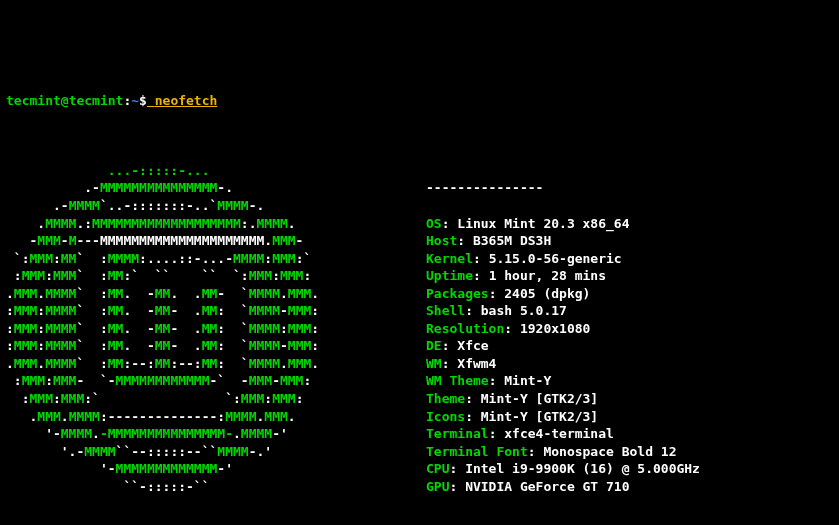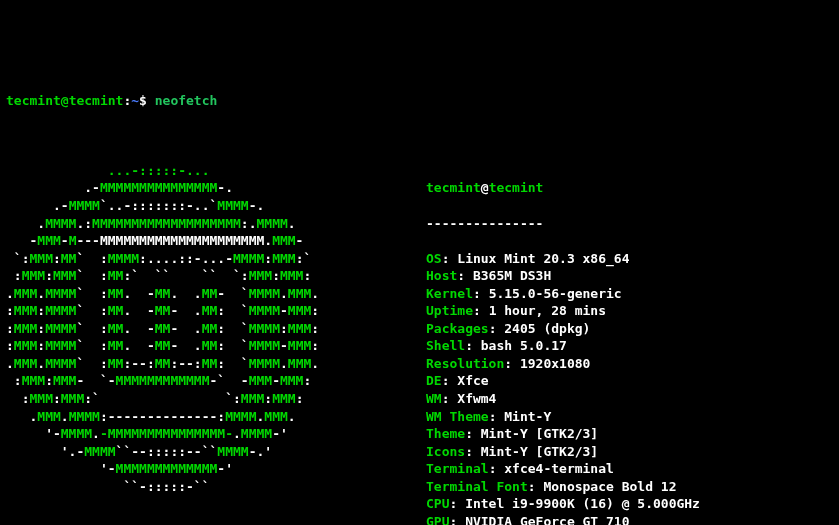--- a/index.html
+++ b/index.html
@@ -18,39 +18,38 @@
     overflow: hidden;
   }
   .green { color: #00d800; }
   .white { color: #ffffff; }
   .row { display: flex; }
   .logo-col { width: 420px; flex-shrink: 0; }
   .info-col { flex: 1; }
   .prompt-user { color: #00d800; }
   .prompt-path { color: #4a7cff; }
   .prompt-sym { color: #ffffff; }
-  .cmd { color: #22c55e; }
+  .cmd { color: #eab308; text-decoration: underline; }
   .label { color: #00d800; font-weight: bold; }
   .val { color: #ffffff; }
   .dashes { color: #ffffff; }
   .logo-line span { white-space: pre; }
 </style>
 </head>
 <body>
 
 
 
 
 <div><span class="prompt-user">tecmint</span><span class="prompt-user">@</span><span class="prompt-user">tecmint</span><span class="prompt-sym">:</span><span class="prompt-path">~</span><span class="prompt-sym">$</span><span class="cmd"> </span><span class="cmd">neofetch</span></div>
 
 
 <div class="row">
   <div class="logo-col" id="logo"><div class="logo-line"><span class="white">             </span><span class="green">...-:::::-...</span></div><div class="logo-line"><span class="white">          .-</span><span class="green">MMMMMMMMMMMMMMM</span><span class="white">-.</span></div><div class="logo-line"><span class="white">      .-</span><span class="green">MMMM</span><span class="white">`..-:::::::-..`</span><span class="green">MMMM</span><span class="white">-.</span></div><div class="logo-line"><span class="white">    .</span><span class="green">MMMM</span><span class="white">.:</span><span class="green">MMMMMMMMMMMMMMMMMMM</span><span class="white">:.</span><span class="green">MMMM</span><span class="white">.</span></div><div class="logo-line"><span class="white">   -</span><span class="green">MMM</span><span class="white">-</span><span class="green">M</span><span class="white">---MMMMMMMMMMMMMMMMMMMMM.</span><span class="green">MMM</span><span class="white">-</span></div><div class="logo-line"><span class="white"> `:</span><span class="green">MMM</span><span class="white">:</span><span class="green">MM</span><span class="white">`  :</span><span class="green">MMMM</span><span class="white">:....::-...-</span><span class="green">MMMM</span><span class="white">:</span><span class="green">MMM</span><span class="white">:`</span></div><div class="logo-line"><span class="white"> :</span><span class="green">MMM</span><span class="white">:</span><span class="green">MMM</span><span class="white">`  :</span><span class="green">MM</span><span class="white">:`  ``    ``  `:</span><span class="green">MMM</span><span class="white">:</span><span class="green">MMM</span><span class="white">:</span></div><div class="logo-line"><span class="white">.</span><span class="green">MMM</span><span class="white">.</span><span class="green">MMMM</span><span class="white">`  :</span><span class="green">MM</span><span class="white">.  -</span><span class="green">MM</span><span class="white">.  .</span><span class="green">MM</span><span class="white">-  `</span><span class="green">MMMM</span><span class="white">.</span><span class="green">MMM</span><span class="white">.</span></div><div class="logo-line"><span class="white">:</span><span class="green">MMM</span><span class="white">:</span><span class="green">MMMM</span><span class="white">`  :</span><span class="green">MM</span><span class="white">.  -</span><span class="green">MM</span><span class="white">-  .</span><span class="green">MM</span><span class="white">:  `</span><span class="green">MMMM</span><span class="white">-</span><span class="green">MMM</span><span class="white">:</span></div><div class="logo-line"><span class="white">:</span><span class="green">MMM</span><span class="white">:</span><span class="green">MMMM</span><span class="white">`  :</span><span class="green">MM</span><span class="white">.  -</span><span class="green">MM</span><span class="white">-  .</span><span class="green">MM</span><span class="white">:  `</span><span class="green">MMMM</span><span class="white">:</span><span class="green">MMM</span><span class="white">:</span></div><div class="logo-line"><span class="white">:</span><span class="green">MMM</span><span class="white">:</span><span class="green">MMMM</span><span class="white">`  :</span><span class="green">MM</span><span class="white">.  -</span><span class="green">MM</span><span class="white">-  .</span><span class="green">MM</span><span class="white">:  `</span><span class="green">MMMM</span><span class="white">-</span><span class="green">MMM</span><span class="white">:</span></div><div class="logo-line"><span class="white">.</span><span class="green">MMM</span><span class="white">.</span><span class="green">MMMM</span><span class="white">`  :</span><span class="green">MM</span><span class="white">:--:</span><span class="green">MM</span><span class="white">:--:</span><span class="green">MM</span><span class="white">:  `</span><span class="green">MMMM</span><span class="white">.</span><span class="green">MMM</span><span class="white">.</span></div><div class="logo-line"><span class="white"> :</span><span class="green">MMM</span><span class="white">:</span><span class="green">MMM</span><span class="white">-  `-</span><span class="green">MMMMMMMMMMMM</span><span class="white">-`  -</span><span class="green">MMM</span><span class="white">-</span><span class="green">MMM</span><span class="white">:</span></div><div class="logo-line"><span class="white">  :</span><span class="green">MMM</span><span class="white">:</span><span class="green">MMM</span><span class="white">:`                `:</span><span class="green">MMM</span><span class="white">:</span><span class="green">MMM</span><span class="white">:</span></div><div class="logo-line"><span class="white">   .</span><span class="green">MMM</span><span class="white">.</span><span class="green">MMMM</span><span class="white">:--------------:</span><span class="green">MMMM</span><span class="white">.</span><span class="green">MMM</span><span class="white">.</span></div><div class="logo-line"><span class="white">     '-</span><span class="green">MMMM</span><span class="white">.</span><span class="green">-MMMMMMMMMMMMMMM-</span><span class="white">.</span><span class="green">MMMM</span><span class="white">-'</span></div><div class="logo-line"><span class="white">       '.-</span><span class="green">MMMM</span><span class="white">``--:::::--``</span><span class="green">MMMM</span><span class="white">-.'</span></div><div class="logo-line"><span class="white">            '-</span><span class="green">MMMMMMMMMMMMM</span><span class="white">-'</span></div><div class="logo-line"><span class="white">               ``-:::::-``</span></div></div>
   <div class="info-col">
-<div><span class="label">tecmint</span><span class="val">@</span><span class="label">tecmint</span></div>
 <div class="dashes">---------------</div>
 <div id="info-lines"><div><span class="label">OS</span><span class="val">: </span><span class="val">Linux Mint 20.3 x86_64</span></div><div><span class="label">Host</span><span class="val">: </span><span class="val">B365M DS3H</span></div><div><span class="label">Kernel</span><span class="val">: </span><span class="val">5.15.0-56-generic</span></div><div><span class="label">Uptime</span><span class="val">: </span><span class="val">1 hour, 28 mins</span></div><div><span class="label">Packages</span><span class="val">: </span><span class="val">2405 (dpkg)</span></div><div><span class="label">Shell</span><span class="val">: </span><span class="val">bash 5.0.17</span></div><div><span class="label">Resolution</span><span class="val">: </span><span class="val">1920x1080</span></div><div><span class="label">DE</span><span class="val">: </span><span class="val">Xfce</span></div><div><span class="label">WM</span><span class="val">: </span><span class="val">Xfwm4</span></div><div><span class="label">WM Theme</span><span class="val">: </span><span class="val">Mint-Y</span></div><div><span class="label">Theme</span><span class="val">: </span><span class="val">Mint-Y [GTK2/3]</span></div><div><span class="label">Icons</span><span class="val">: </span><span class="val">Mint-Y [GTK2/3]</span></div><div><span class="label">Terminal</span><span class="val">: </span><span class="val">xfce4-terminal</span></div><div><span class="label">Terminal Font</span><span class="val">: </span><span class="val">Monospace Bold 12</span></div><div><span class="label">CPU</span><span class="val">: </span><span class="val">Intel i9-9900K (16) @ 5.000GHz</span></div><div><span class="label">GPU</span><span class="val">: </span><span class="val">NVIDIA GeForce GT 710</span></div></div>
 
   </div>
 </div>
 
 
 
 
 

